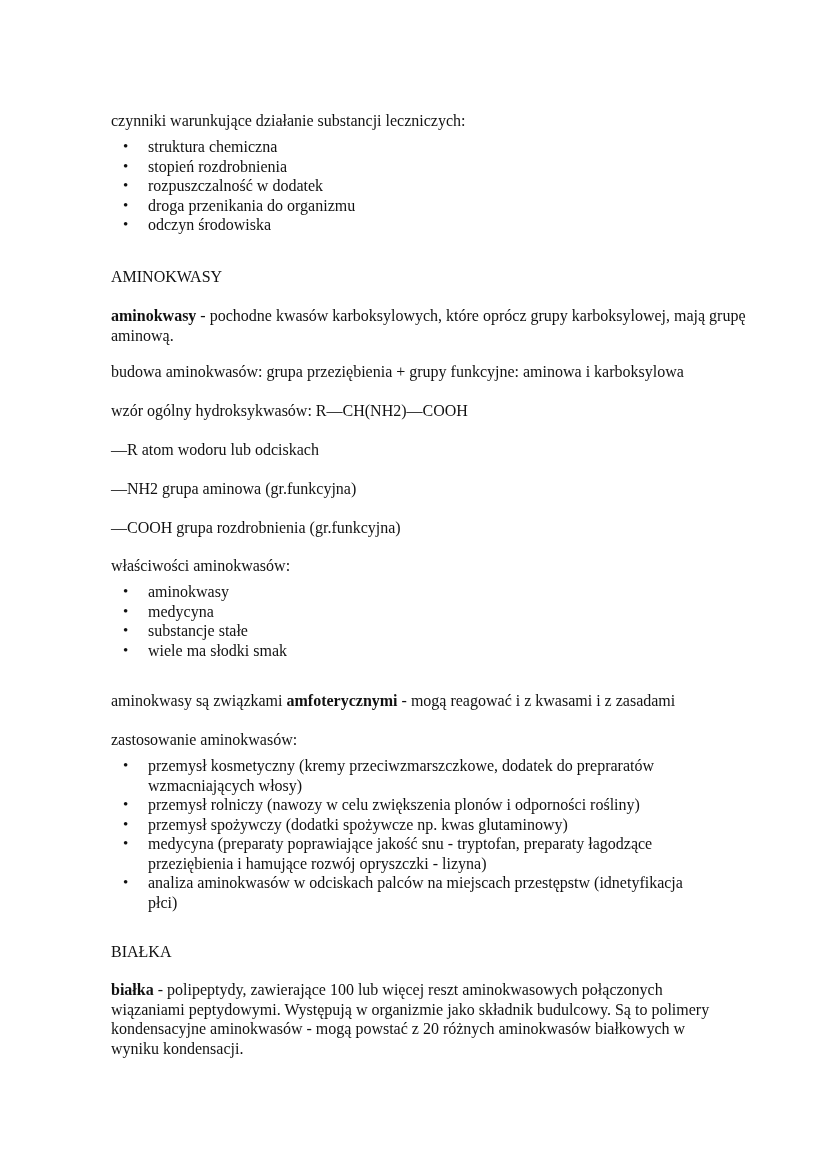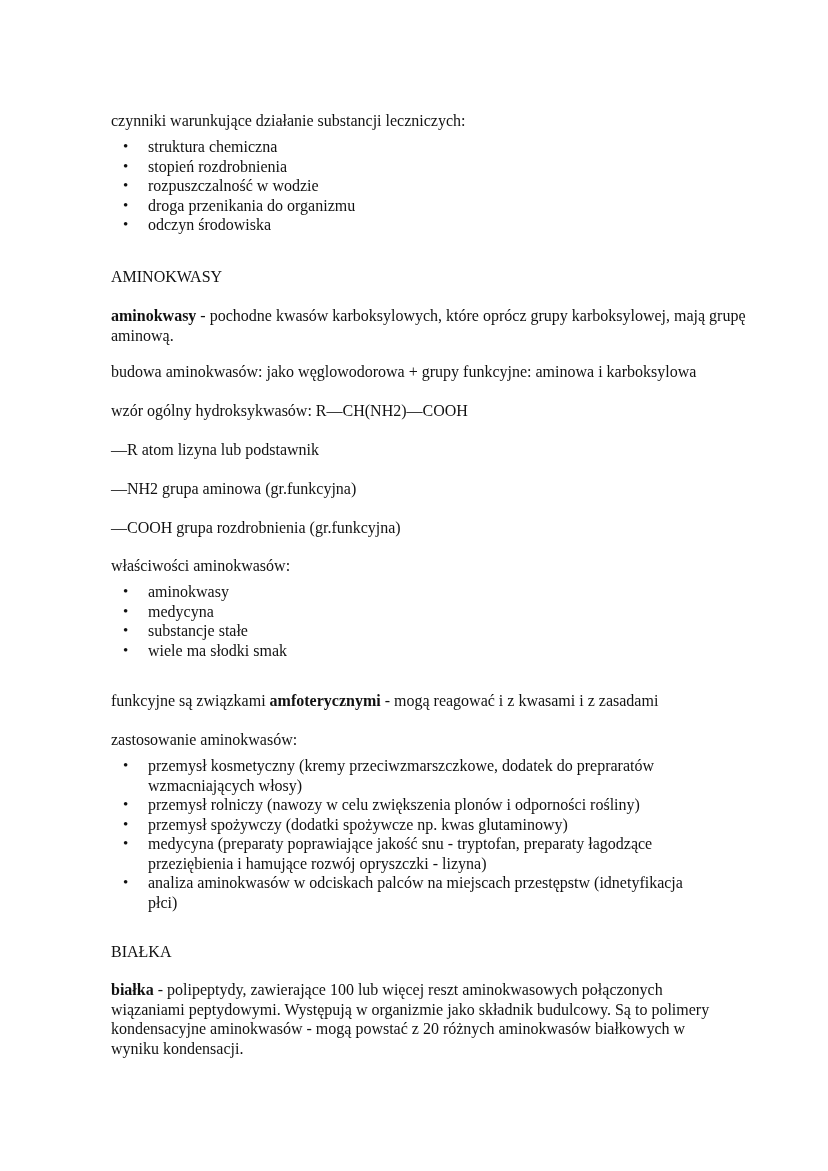--- a/index.html
+++ b/index.html
@@ -20,47 +20,47 @@
 </head>
 <body>
 
 <div class="page">
 
   <p class="blk" style="top:99px">czynniki warunkujące działanie substancji leczniczych:</p>
 
   <ul class="bul" style="top:137px">
     <li>struktura chemiczna</li>
     <li>stopień rozdrobnienia</li>
-    <li>rozpuszczalność w wodzie</li>
+    <li>rozpuszczalność w dodatek</li>
     <li>droga przenikania do organizmu</li>
     <li>odczyn środowiska</li>
   </ul>
 
   <p class="blk" style="top:255px">AMINOKWASY</p>
 
   <p class="blk" style="top:294px"><b>aminokwasy</b><span> - pochodne kwasów karboksylowych, które oprócz grupy karboksylowej, mają grupę aminową.</span></p>
 
-  <p class="blk" style="top:350px">budowa aminokwasów: jako węglowodorowa + grupy funkcyjne: aminowa i karboksylowa</p>
+  <p class="blk" style="top:350px">budowa aminokwasów: grupa przeziębienia + grupy funkcyjne: aminowa i karboksylowa</p>
 
   <p class="blk" style="top:389px">wzór ogólny hydroksykwasów: R—CH(NH2)—COOH</p>
 
-  <p class="blk" style="top:428px">—R atom lizyna lub podstawnik</p>
+  <p class="blk" style="top:428px">—R atom wodoru lub odciskach</p>
   <p class="blk" style="top:467px">—NH2 grupa aminowa (gr.funkcyjna)</p>
   <p class="blk" style="top:506px">—COOH grupa rozdrobnienia (gr.funkcyjna)</p>
 
   <p class="blk" style="top:544px">właściwości aminokwasów:</p>
 
   <ul class="bul" style="top:582px">
     <li>aminokwasy</li>
     <li>medycyna</li>
     <li>substancje stałe</li>
     <li>wiele ma słodki smak</li>
   </ul>
 
-  <p class="blk" style="top:679px"><span>funkcyjne są związkami </span><b>amfoterycznymi</b><span> - mogą reagować i z kwasami i z zasadami</span></p>
+  <p class="blk" style="top:679px"><span>aminokwasy są związkami </span><b>amfoterycznymi</b><span> - mogą reagować i z kwasami i z zasadami</span></p>
 
   <p class="blk" style="top:718px">zastosowanie aminokwasów:</p>
 
   <ul class="bul" style="top:756px; width:600px">
     <li>przemysł kosmetyczny (kremy przeciwzmarszczkowe, dodatek do prepraratów wzmacniających włosy)</li>
     <li>przemysł rolniczy (nawozy w celu zwiększenia plonów i odporności rośliny)</li>
     <li>przemysł spożywczy (dodatki spożywcze np. kwas glutaminowy)</li>
     <li>medycyna (preparaty poprawiające jakość snu - tryptofan, preparaty łagodzące przeziębienia i hamujące rozwój opryszczki - lizyna)</li>
     <li>analiza aminokwasów w odciskach palców na miejscach przestępstw (idnetyfikacja płci)</li>
   </ul>

